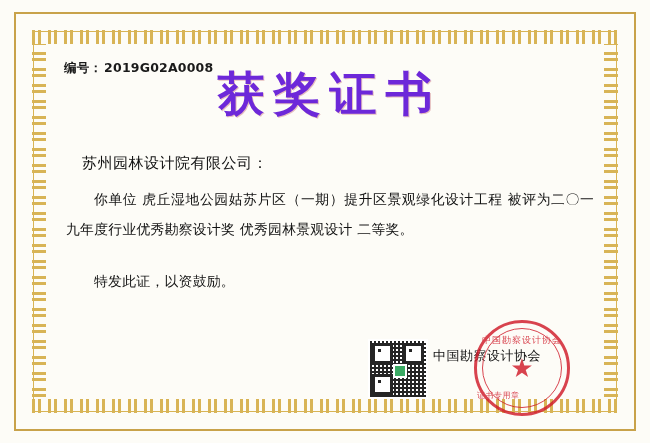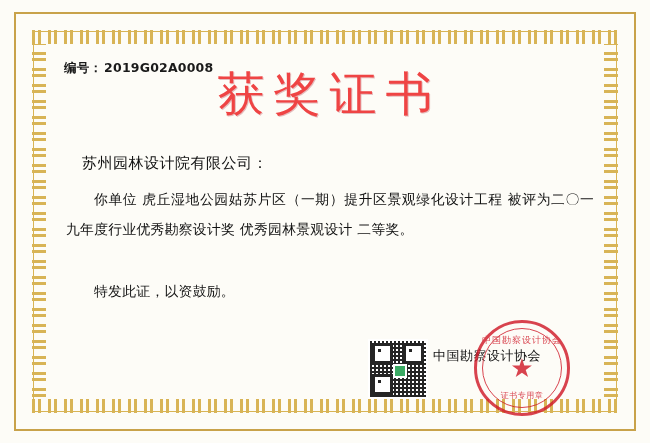--- a/index.html
+++ b/index.html
@@ -100,22 +100,22 @@
   }
 
   .title {
     position: absolute;
     left: 0;
     right: 0;
     top: 26px;
     text-align: center;
     font-family: "DejaVu Serif", serif;
     font-size: 47px;
-    font-weight: 400;
-    color: #ef4444;
+    font-weight: 700;
+    color: #6d28d9;
     letter-spacing: 9px;
     text-indent: 9px;
     line-height: 1;
     text-shadow: 1px 1px 0 rgba(160,0,20,0.25);
   }
 
   .recipient {
     position: absolute;
     left: 36px;
     top: 110px;
@@ -137,21 +137,21 @@
     letter-spacing: 0.3px;
     text-align: justify;
   }
   .body-text p {
     margin: 0;
   }
   .body-text p.indent {
     text-indent: 28px;
   }
   .body-text p.gap {
-    margin-top: 32px;
+    margin-top: 22px;
   }
 
   
   .qr {
     position: absolute;
     left: 322px;
     top: 295px;
     width: 56px;
     height: 56px;
     background: #ffffff;
@@ -242,21 +242,20 @@
     text-align: center;
     font-size: 9px;
     color: #d01b2a;
     letter-spacing: 1px;
     font-family: "DejaVu Sans", sans-serif;
   }
   .seal-text-bottom {
     position: absolute;
     left: 0; right: 0;
     bottom: 12px;
-    text-align: center;
     font-size: 8px;
     color: #d01b2a;
     letter-spacing: 0.5px;
     font-family: "DejaVu Sans", sans-serif;
   }
 </style>
 </head>
 <body>
 
 <div class="certificate">

